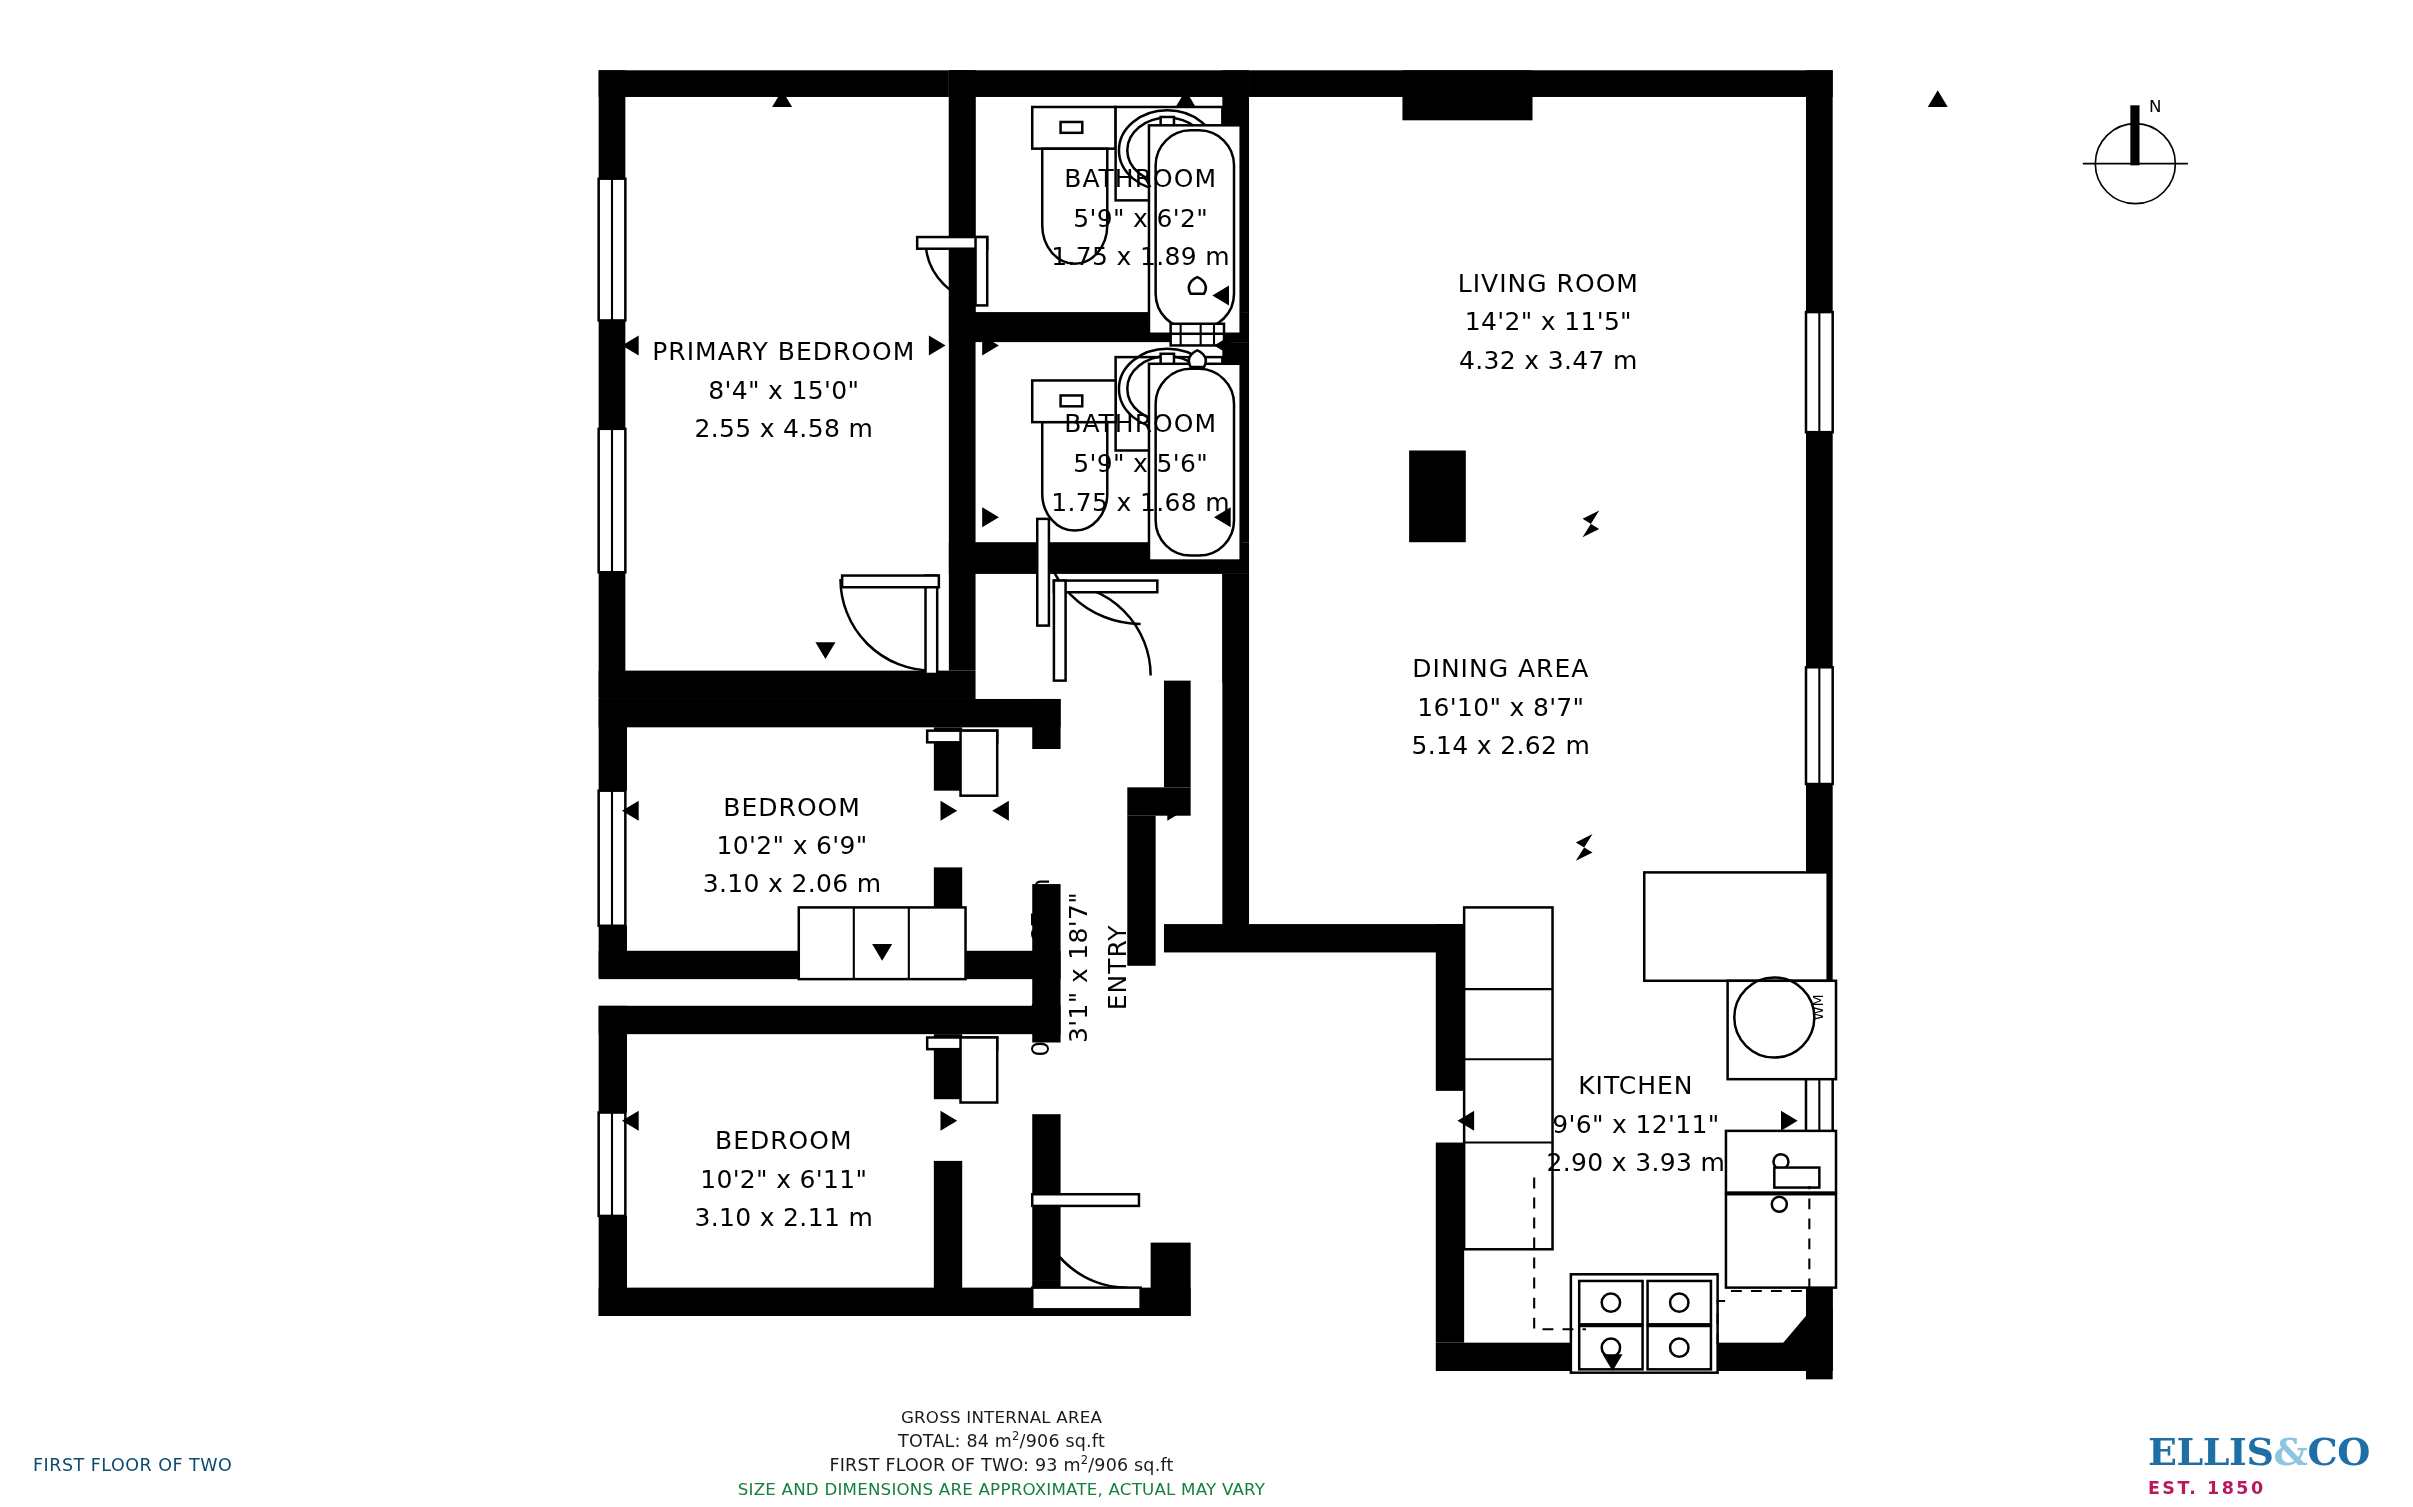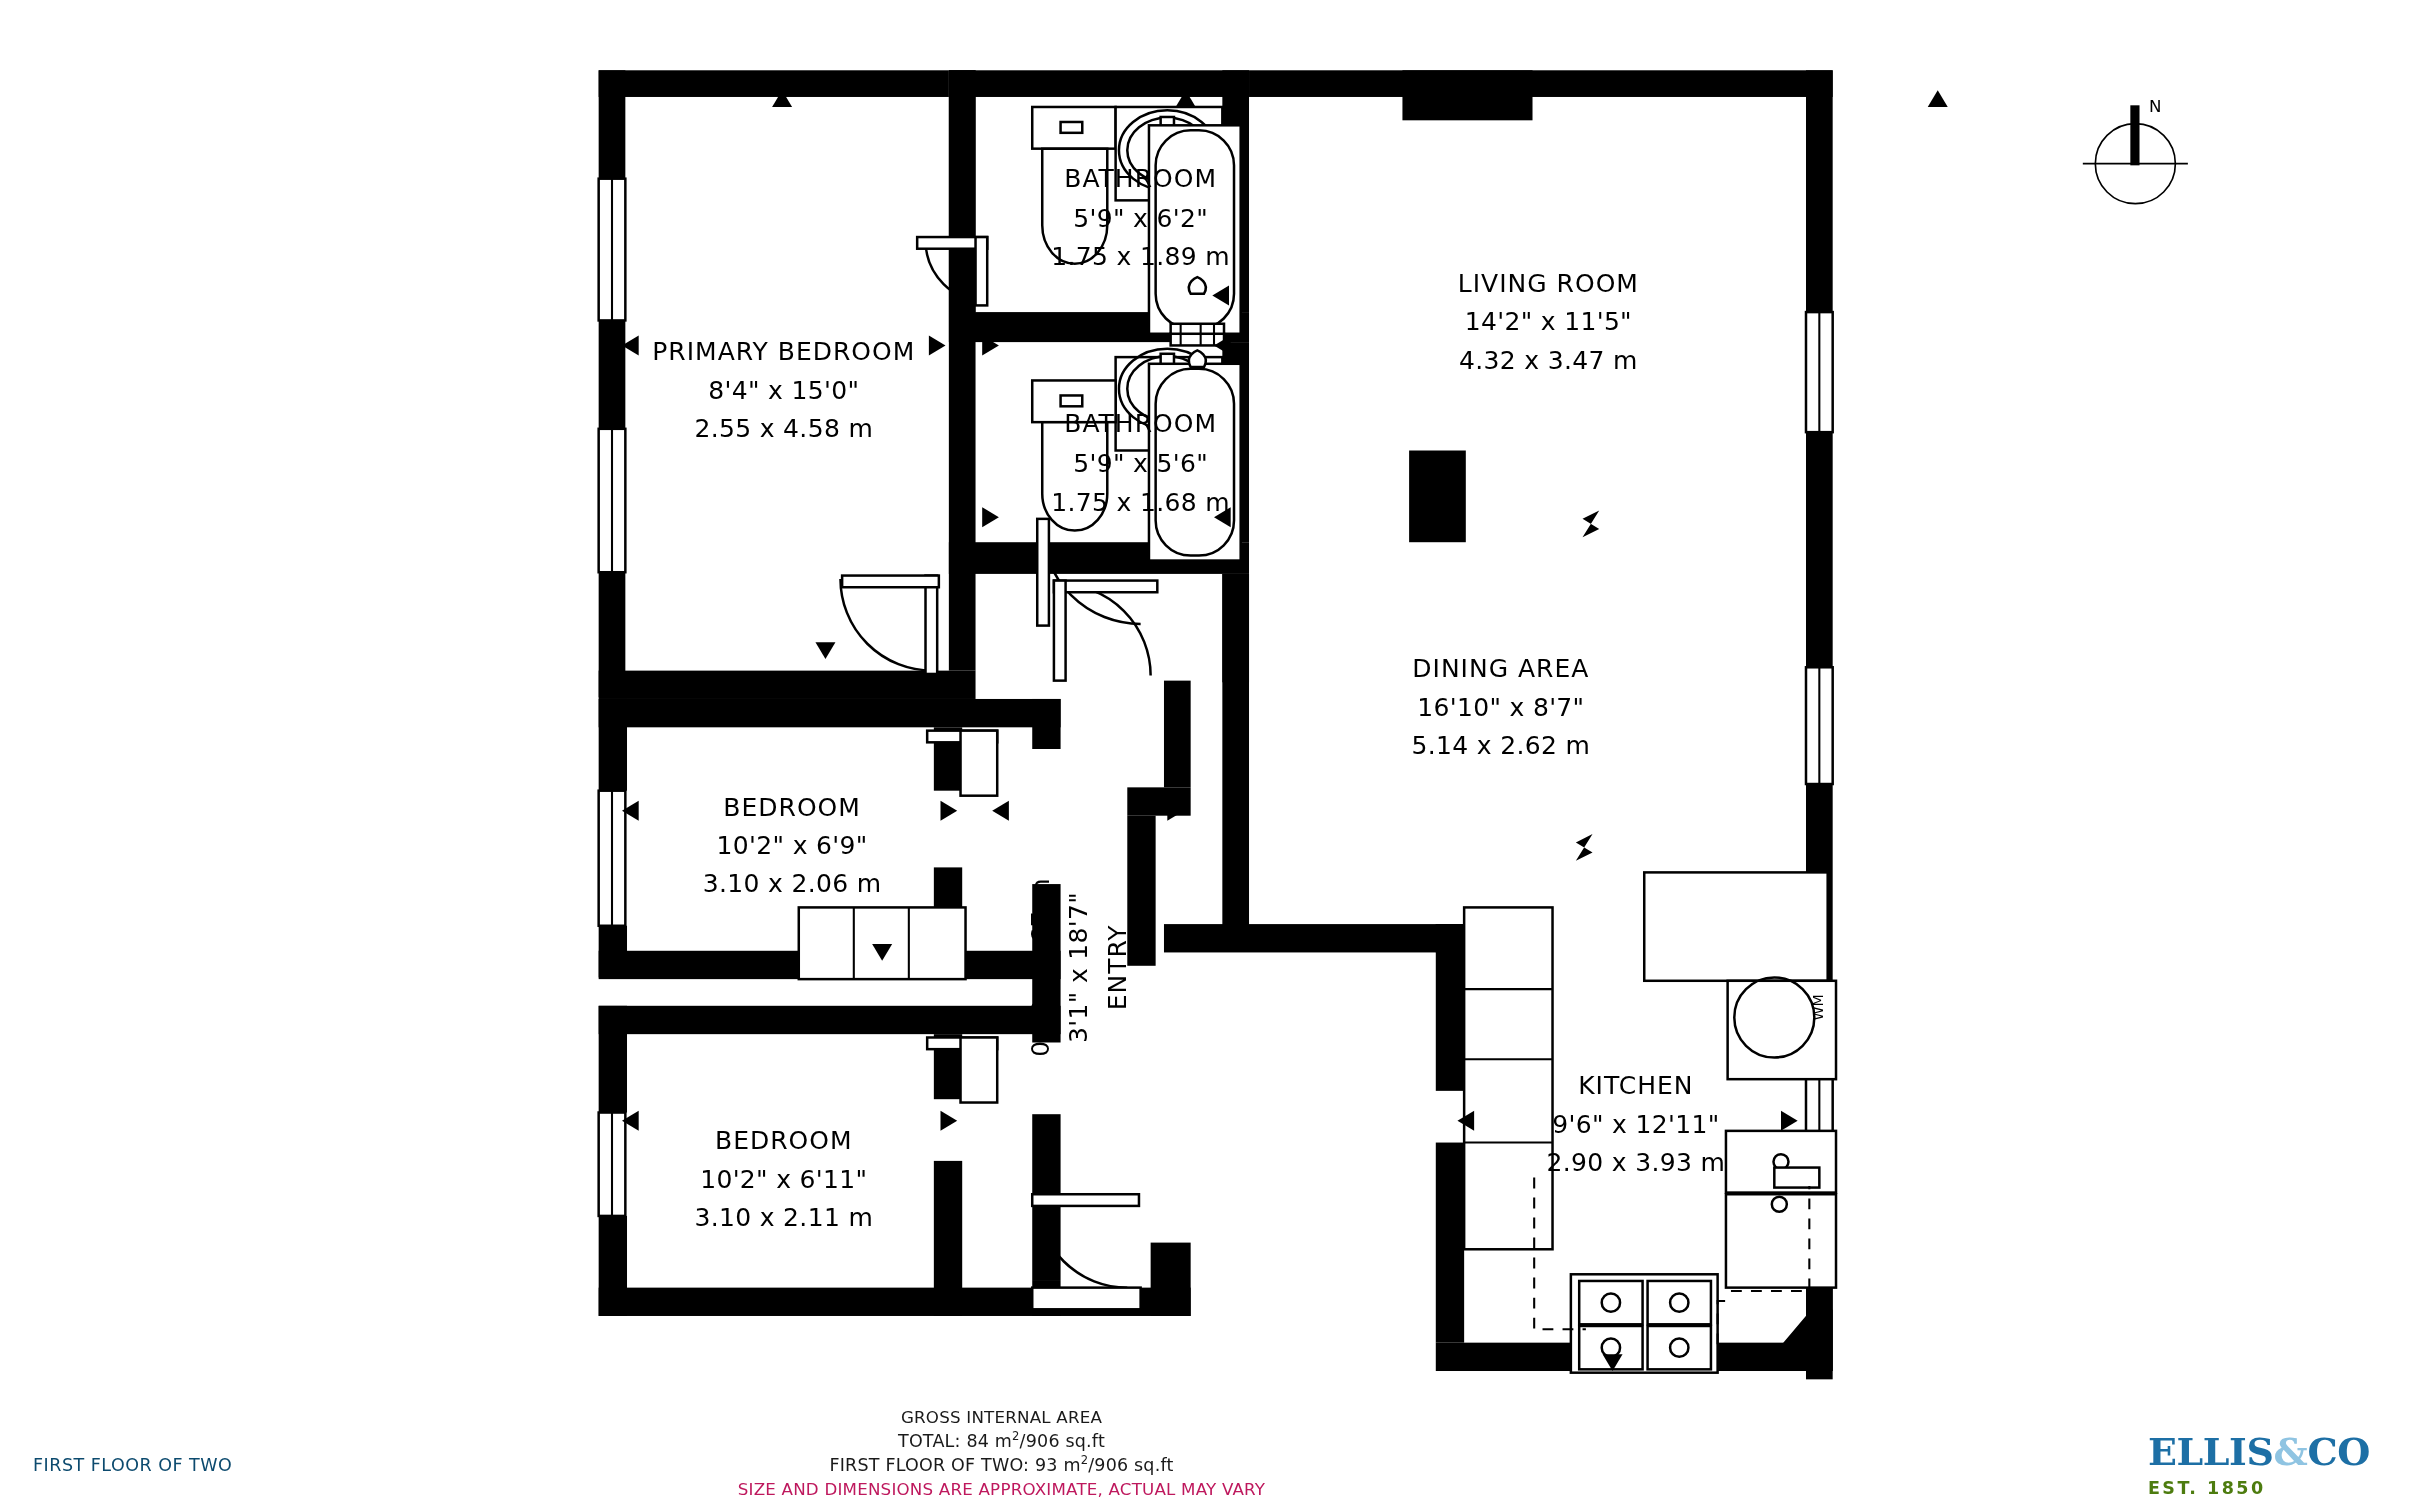--- a/index.html
+++ b/index.html
@@ -72,21 +72,21 @@
     left: 50%;
     transform: translateX(-50%);
     top: 13.3px;
     text-align: center;
     font-family: "DejaVu Sans", sans-serif;
     color: #1a1a1a;
     line-height: 1.38;
   }
   .gia-line  { font-size: 16.7px; letter-spacing: 0.2px; }
   .gia-total { font-size: 17.5px; letter-spacing: 0.2px; }
-  .gia-note  { font-size: 16.7px; color: #be185d; letter-spacing: 0.2px; }
+  .gia-note  { font-size: 16.7px; color: #15803d; letter-spacing: 0.2px; }
   .sup { font-size: 0.66em; vertical-align: super; }
   #floor-indicator {
     position: absolute;
     left: 33px;
     top: 1455px;
     font-family: "DejaVu Sans", sans-serif;
     font-size: 17.5px;
     letter-spacing: 0.5px;
     color: #0c4a6e;
   }
@@ -106,21 +106,21 @@
     color: #1d6fa5;
     line-height: 1;
     white-space: nowrap;
   }
   .brand-amp { color: #8fc4e2; }
   .brand-est {
     font-family: "DejaVu Sans", sans-serif;
     font-size: 17.5px;
     font-weight: 600;
     letter-spacing: 2.5px;
-    color: #4d7c0f;
+    color: #be185d;
     margin-top: 6.7px;
     margin-right: 3px;
   }
 </style>
 </head>
 <body>
 
 <div id="floorplan-root">
 
   <svg class="plan" viewBox="0 0 2894 1808">

